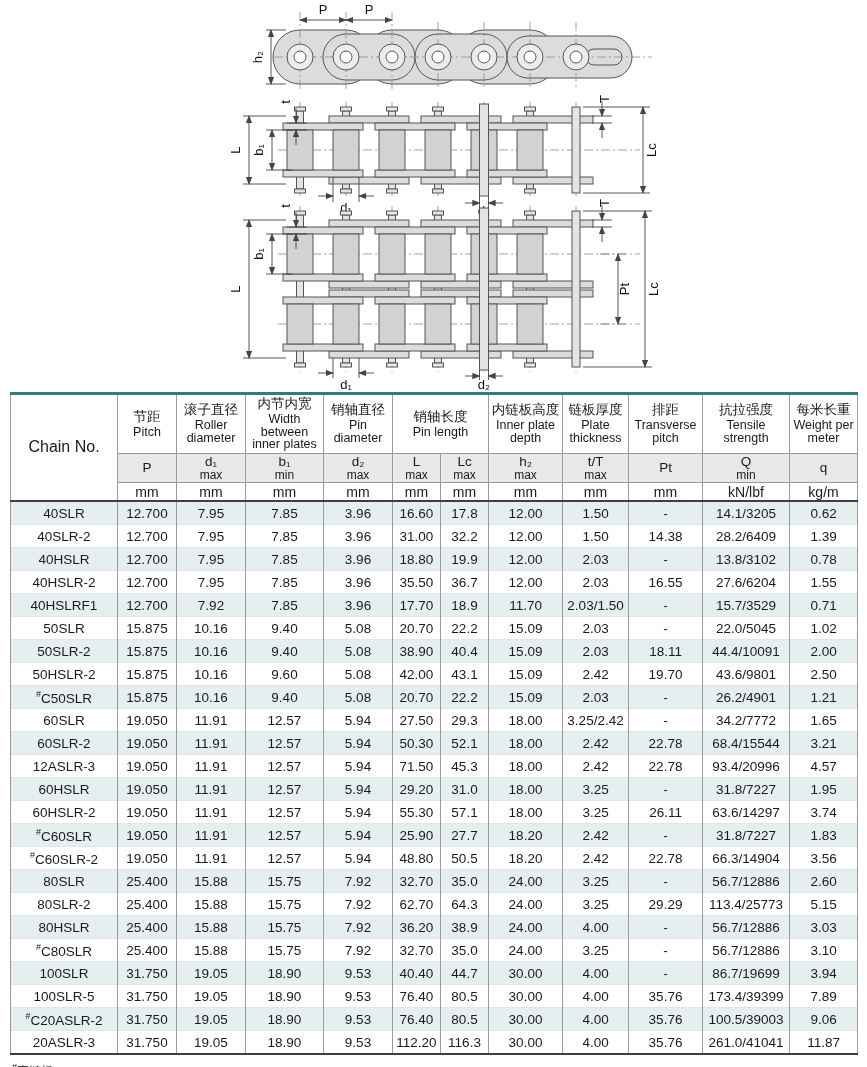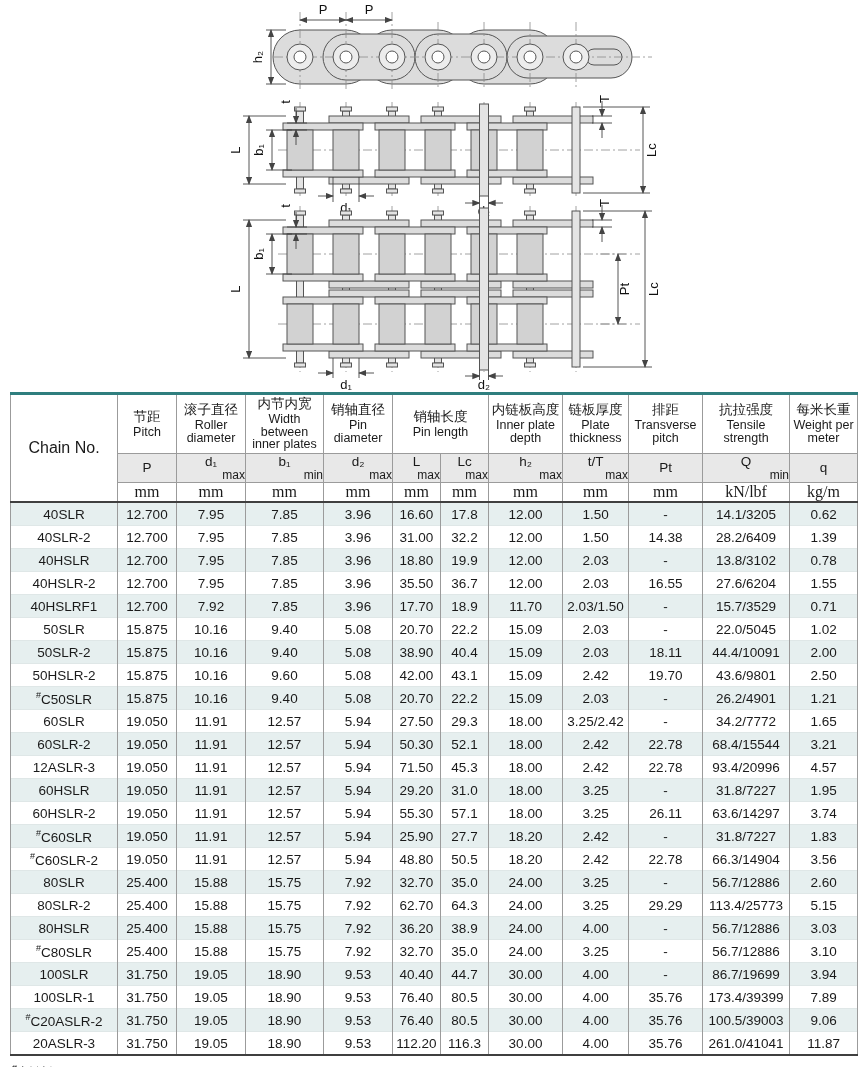--- a/index.html
+++ b/index.html
@@ -18,22 +18,22 @@
   
   table{border-collapse:collapse;table-layout:fixed;width:847px;margin-left:10px;
         border-top:3px solid #2f7e7e;border-bottom:2px solid #3f3f3f;}
   th,td{border:1px solid #9b9b9b;font-weight:normal;text-align:center;padding:0;}
   thead{border-bottom:2px solid #3f3f3f;}
   thead tr.main-h th{height:58px;vertical-align:middle;line-height:1.05;}
   .cn{font-size:13.5px;margin-bottom:2px;}
   .en{font-size:12.5px;line-height:1.02;}
   thead tr.sym-h th{height:28px;background:#e8e8e8;}
   .sym{font-size:13.5px;line-height:1.05;}
-  .qual{font-size:12px;line-height:1;text-align:right;}
-  thead tr.unit-h th{height:17px;font-size:16px;font-family:Liberation Serif, serif;}
+  .qual{font-size:12px;line-height:1;}
+  thead tr.unit-h th{height:17px;font-size:14px;}
   tbody td{height:22px;font-size:13.5px;border-top:1px solid #dfe7e7;border-bottom:none;}
   tbody tr:nth-child(odd){background:#e6efef;}
   sup{font-size:9px;}
   .footnotes{margin:6px 0 0 12px;font-size:12px;line-height:1.35;color:#111;}
 </style>
 </head>
 <body>
 
 <svg width="867" height="392" viewBox="0 0 867 392">
   <defs>
@@ -688,21 +688,21 @@
         <td>9.53</td>
         <td>40.40</td>
         <td>44.7</td>
         <td>30.00</td>
         <td>4.00</td>
         <td>-</td>
         <td>86.7/19699</td>
         <td>3.94</td>
       </tr>
       <tr>
-        <td>100SLR-1</td>
+        <td>100SLR-5</td>
         <td>31.750</td>
         <td>19.05</td>
         <td>18.90</td>
         <td>9.53</td>
         <td>76.40</td>
         <td>80.5</td>
         <td>30.00</td>
         <td>4.00</td>
         <td>35.76</td>
         <td>173.4/39399</td>

